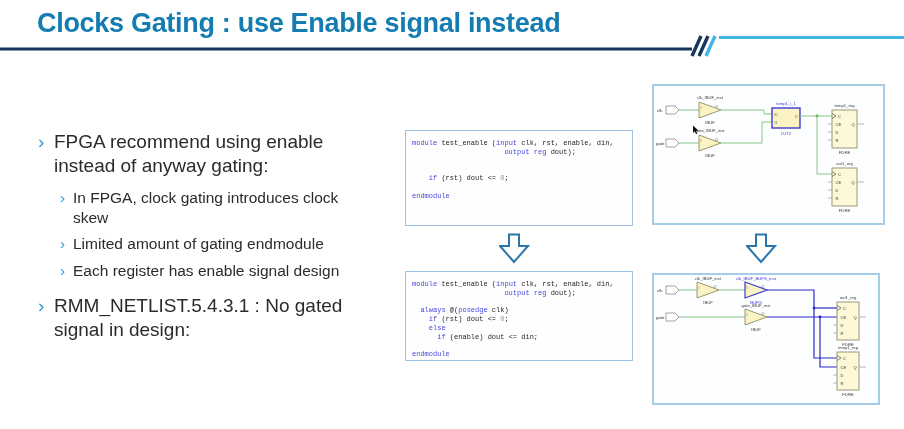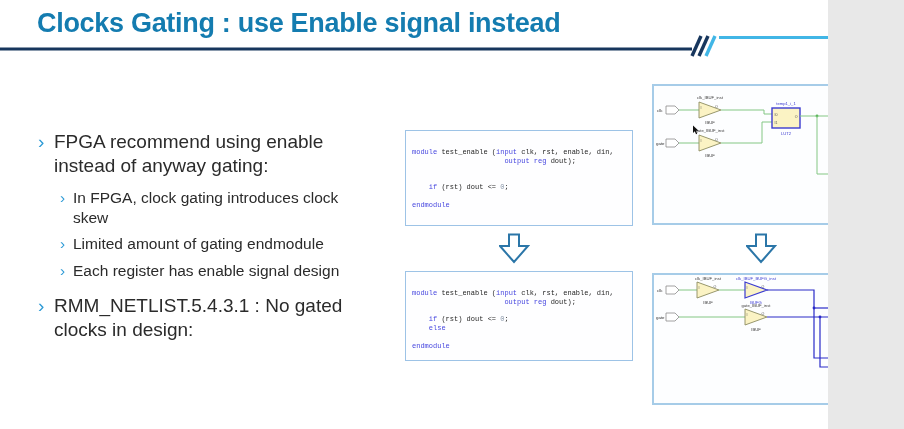--- a/index.html
+++ b/index.html
@@ -1,36 +1,36 @@
 <!DOCTYPE html>
 <html><head>
 <meta charset="utf-8">
 <style>
   * { margin:0; padding:0; box-sizing:border-box; }
   body { background:#e8e8e8; font-family:"Liberation Sans", sans-serif; }
-  .slide { position:relative; width:828px; height:429px; background:#ffffff; overflow:hidden; }
+  .slide { position:relative; width:904px; height:429px; background:#ffffff; overflow:hidden; }
 
   
   .title { position:absolute; left:37px; top:8px; font-size:27px; font-weight:bold;
            color:#147CB0; letter-spacing:-0.3px; white-space:nowrap; }
   .title-rule { position:absolute; left:0; top:30px; }
 
   
   .bullets { position:absolute; left:38px; top:130px; width:334px; color:#2b2b2b; }
   .b-item { display:flex; }
   .b-item.lvl1 { font-size:19px; line-height:24px; margin-bottom:10px; }
   .b-item.lvl2 { font-size:15.5px; line-height:19.5px; margin-left:22px; margin-bottom:7px; }
   .b-item.lvl1.group2 { margin-top:14px; }
   .b-marker { color:#2E9BD6; flex:0 0 16px; }
   .b-item.lvl2 .b-marker { flex:0 0 13px; }
   .b-text { flex:1; }
 
   
   .code-block { position:absolute; left:405px; width:228px; background:#fefeff;
-                border:1.5px solid #9DC3E6; padding:17px 6px;
+                border:1.5px solid #9DC3E6; padding:8px 6px;
                 font-family:"Liberation Mono", monospace; font-size:7px; line-height:8.8px;
                 overflow:hidden; }
   .cb1 { top:130px; height:96px; }
   .cb2 { top:271px; height:90px; }
   .code-line { white-space:pre; }
   .ck { color:#4646DF; }
   .ct { color:#1f1f1f; }
   .cn { color:#8896A8; }
 
   
@@ -90,39 +90,41 @@
       <div class="b-item lvl2">
         <span class="b-marker">›</span>
         <span class="b-text">Limited amount of gating endmodule</span>
       </div>
       <div class="b-item lvl2">
         <span class="b-marker">›</span>
         <span class="b-text">Each register has enable signal design</span>
       </div>
       <div class="b-item lvl1 group2">
         <span class="b-marker">›</span>
-        <span class="b-text">RMM_NETLIST.5.4.3.1 : No gated clocks in design:</span>
+        <span class="b-text">RMM_NETLIST.5.4.3.1 : No gated signal in design:</span>
       </div>
     </div>
 
   <div class="code-block cb1">
       <div class="code-line"><span class="ck">module</span><span class="ct"> test_enable (</span><span class="ck">input</span><span class="ct"> clk, rst, enable, din,</span></div>
       <div class="code-line"><span class="ct">                      </span><span class="ck">output reg</span><span class="ct"> dout);</span></div>
       <div class="code-line">&nbsp;</div>
       <div class="code-line">&nbsp;</div>
       <div class="code-line"><span class="ct">    </span><span class="ck">if</span><span class="ct"> (rst) dout &lt;= </span><span class="cn">0</span><span class="ct">;</span></div>
       <div class="code-line">&nbsp;</div>
       <div class="code-line"><span class="ck">endmodule</span></div>
     </div>
   <div class="code-block cb2">
       <div class="code-line"><span class="ck">module</span><span class="ct"> test_enable (</span><span class="ck">input</span><span class="ct"> clk, rst, enable, din,</span></div>
       <div class="code-line"><span class="ct">                      </span><span class="ck">output reg</span><span class="ct"> dout);</span></div>
       <div class="code-line">&nbsp;</div>
+      <div class="code-line"><span class="ct">  </span><span class="ck">always</span><span class="ct"> @(</span><span class="ck">posedge</span><span class="ct"> clk)</span></div>
       <div class="code-line"><span class="ct">    </span><span class="ck">if</span><span class="ct"> (rst) dout &lt;= </span><span class="cn">0</span><span class="ct">;</span></div>
       <div class="code-line"><span class="ct">    </span><span class="ck">else</span></div>
+      <div class="code-line"><span class="ct">      </span><span class="ck">if</span><span class="ct"> (enable) dout &lt;= din;</span></div>
       <div class="code-line">&nbsp;</div>
       <div class="code-line"><span class="ck">endmodule</span></div>
     </div>
 
   <svg class="arrow a1" width="31" height="31" viewBox="0 0 31 31">
     <polygon points="10,1.5 20,1.5 20,13 29,13 15,29 1,13 10,13" fill="#ffffff" stroke="#2B76A8" stroke-width="2"></polygon>
   </svg>
   <svg class="arrow a2" width="31" height="31" viewBox="0 0 31 31">
     <polygon points="10,1.5 20,1.5 20,13 29,13 15,29 1,13 10,13" fill="#ffffff" stroke="#2B76A8" stroke-width="2"></polygon>
   </svg>

